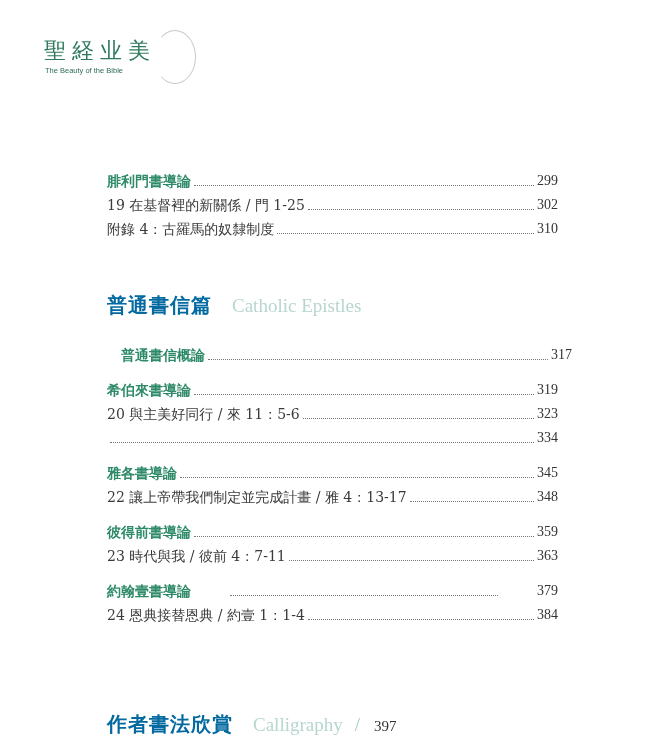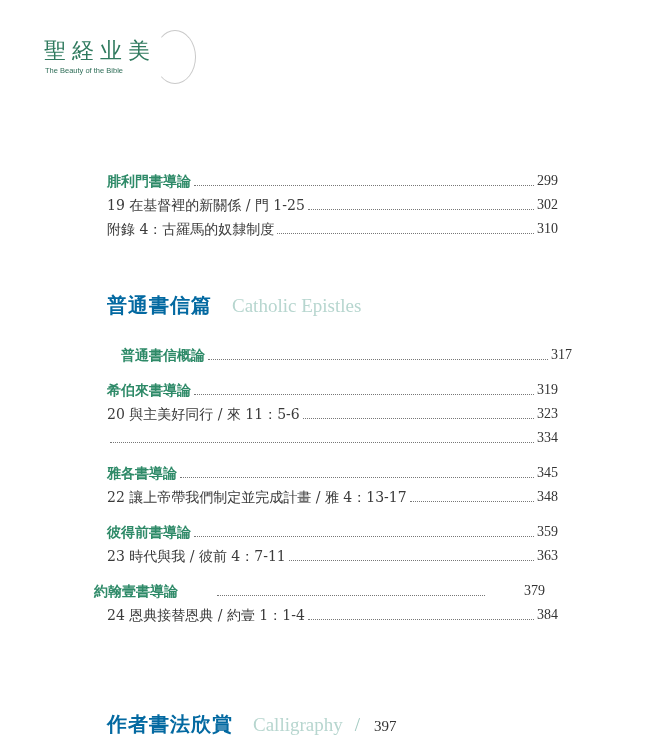--- a/index.html
+++ b/index.html
@@ -187,21 +187,21 @@
   <span class="title">彼得前書導論</span>
   <span class="leader"></span>
   <span class="page">359</span>
 </div>
 <div class="row item" style="left:107px; top:543px;">
   <span class="title">23 時代與我 / 彼前 4：7-11</span>
   <span class="leader"></span>
   <span class="page">363</span>
 </div>
 
-<div class="row head" style="left:94px; top:578px;gap:36px;">
+<div class="row head" style="left:107px; top:578px;gap:36px;">
   <span class="title">約翰壹書導論</span>
   <span class="leader"></span>
   <span class="page">379</span>
 </div>
 <div class="row item" style="left:107px; top:602px;">
   <span class="title">24 恩典接替恩典 / 約壹 1：1-4</span>
   <span class="leader"></span>
   <span class="page">384</span>
 </div>
 

